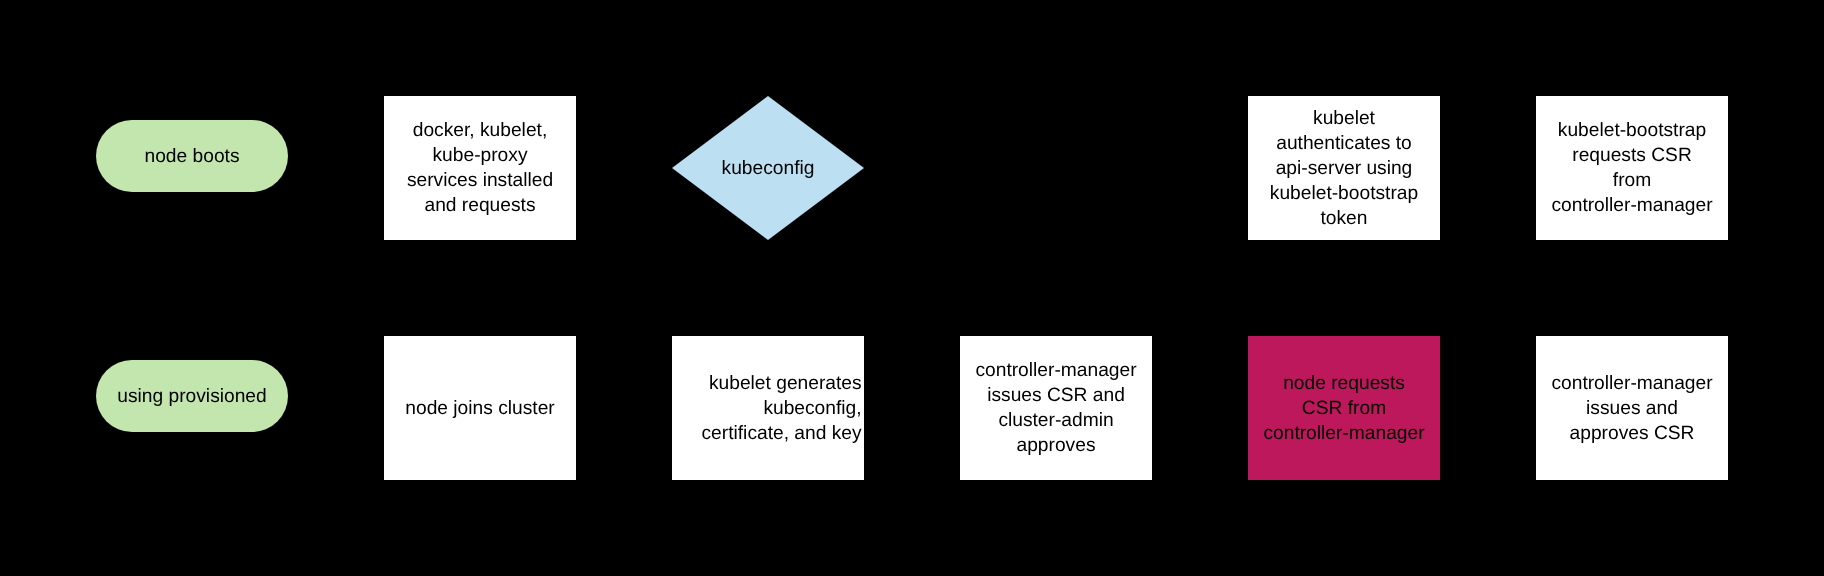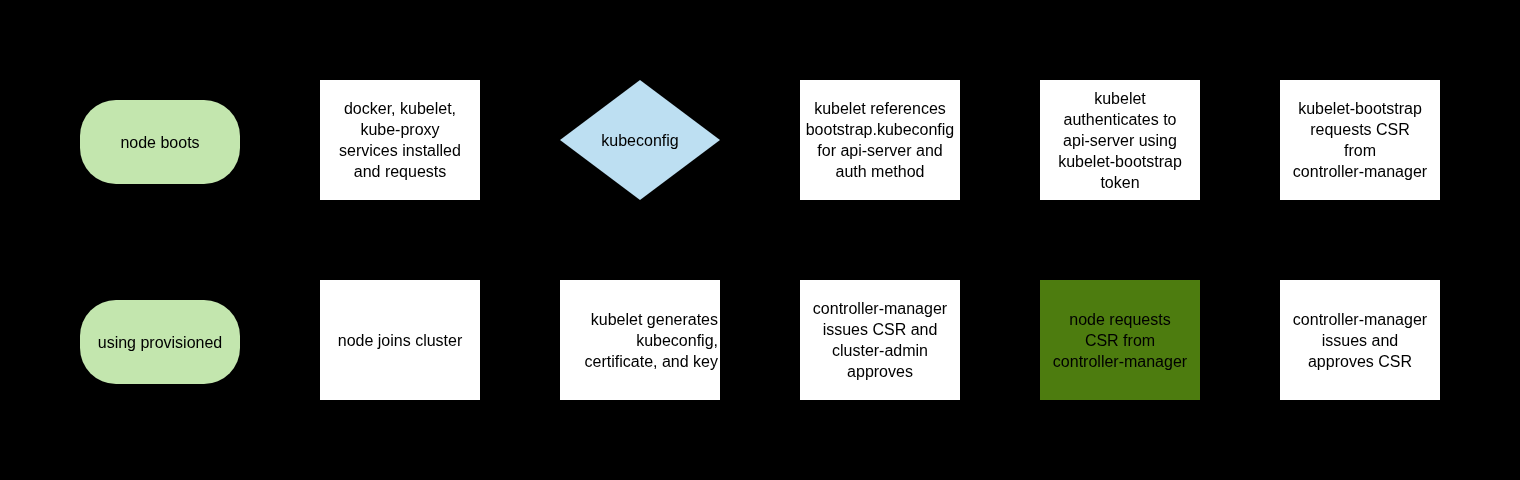--- a/index.html
+++ b/index.html
@@ -22,21 +22,21 @@
     line-height: 21px;
     text-align: center;
   }
   .node .label {
     white-space: pre-line;
     display: block;
     width: 100%;
   }
   .terminator {
     width: 160px;
-    height: 84px;
+    height: 60px;
     border-radius: 36px;
   }
   .process {
     width: 160px;
     height: 120px;
     padding: 0 2px;
     box-sizing: border-box;
   }
   .decision {
     width: 160px;
@@ -57,26 +57,20 @@
     <span class="label">docker, kubelet,
 kube-proxy
 services installed
 and requests</span>
   </div>
 
   <div class="node decision" style="left: 560px; top: 80px; background: rgb(189, 223, 242);">
     <span class="label">kubeconfig</span>
   </div>
 
-  <div class="node process" style="left: 800px; top: 80px; background: rgb(255, 255, 255);">
-    <span class="label">kubelet references
-bootstrap.kubeconfig
-for api-server and
-auth method</span>
-  </div>
 
   <div class="node process" style="left: 1040px; top: 80px; background: rgb(255, 255, 255);">
     <span class="label">kubelet
 authenticates to
 api-server using
 kubelet-bootstrap
 token</span>
   </div>
 
   <div class="node process" style="left: 1280px; top: 80px; background: rgb(255, 255, 255);">
@@ -100,21 +94,21 @@
 certificate, and key</span>
   </div>
 
   <div class="node process" style="left: 800px; top: 280px; background: rgb(255, 255, 255);">
     <span class="label">controller-manager
 issues CSR and
 cluster-admin
 approves</span>
   </div>
 
-  <div class="node process" style="left: 1040px; top: 280px; background: #4d7c0f;">
+  <div class="node process" style="left: 1040px; top: 280px; background: #be185d;">
     <span class="label">node requests
 CSR from
 controller-manager</span>
   </div>
 
   <div class="node process" style="left: 1280px; top: 280px; background: rgb(255, 255, 255);">
     <span class="label">controller-manager
 issues and
 approves CSR</span>
   </div>

